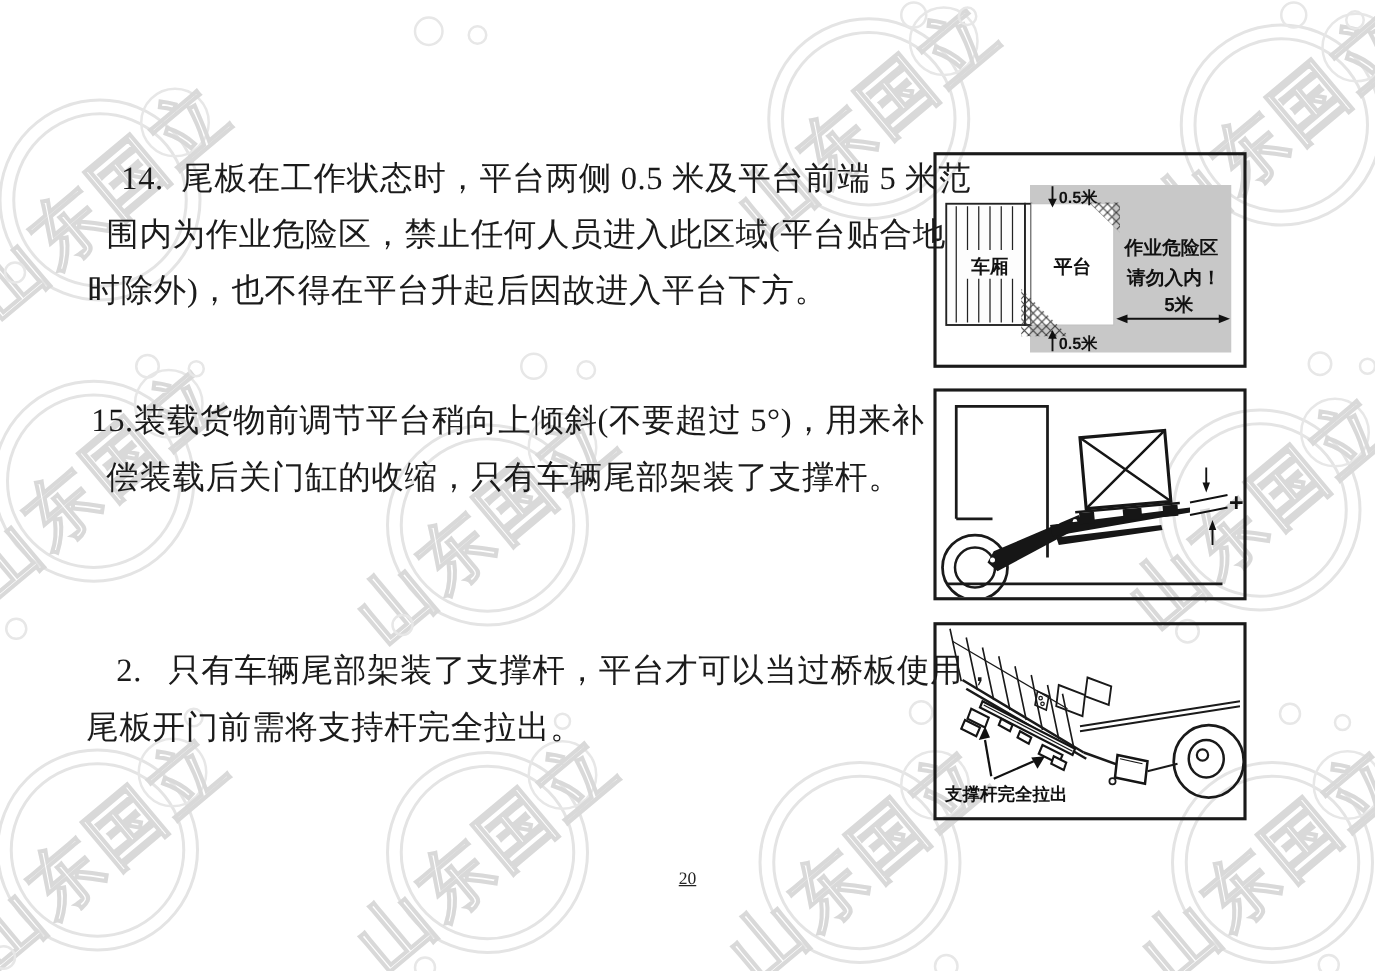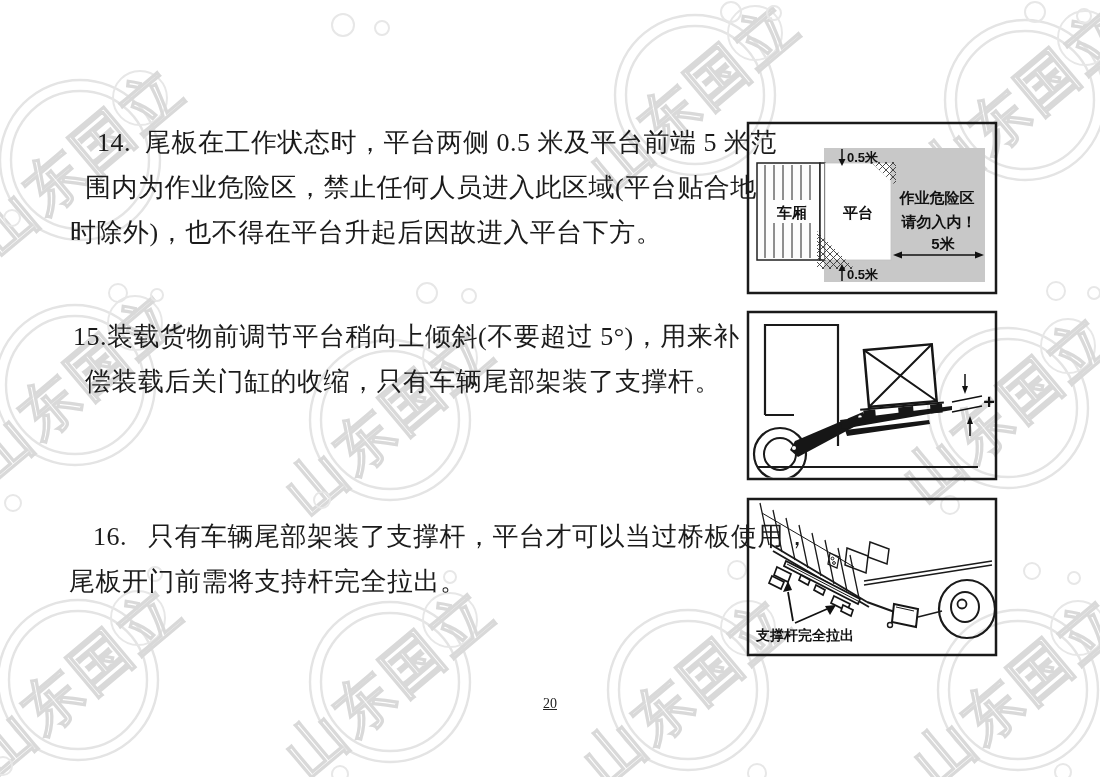--- a/index.html
+++ b/index.html
@@ -130,21 +130,21 @@
     <div class="line" style="left:85px;top:173px">围内为作业危险区，禁止任何人员进入此区域(平台贴合地面</div>
     <div class="line" style="left:70px;top:218px">时除外)，也不得在平台升起后因故进入平台下方。</div>
   </div>
 
   <div>
     <div class="line" style="left:73px;top:322px">15.装载货物前调节平台稍向上倾斜(不要超过 5°)，用来补</div>
     <div class="line" style="left:85px;top:367px">偿装载后关门缸的收缩，只有车辆尾部架装了支撑杆。</div>
   </div>
 
   <div>
-    <div class="line" style="left:93px;top:522px">16.   只有车辆尾部架装了支撑杆，平台才可以当过桥板使用，</div>
+    <div class="line" style="left:93px;top:522px">2.   只有车辆尾部架装了支撑杆，平台才可以当过桥板使用，</div>
     <div class="line" style="left:69px;top:567px">尾板开门前需将支持杆完全拉出。</div>
   </div>
 
   <svg class="fig" style="left:746px;top:121px" width="252" height="174" viewBox="0 0 252 174">
     <defs>
       <pattern id="xhatch" width="7" height="7" patternUnits="userSpaceOnUse">
         <path d="M0,0 L7,7 M7,0 L0,7" stroke="#3a3a3a" stroke-width="0.9" fill="none"></path>
       </pattern>
     </defs>
     <rect x="2" y="2" width="248" height="170" class="fbox"></rect>

